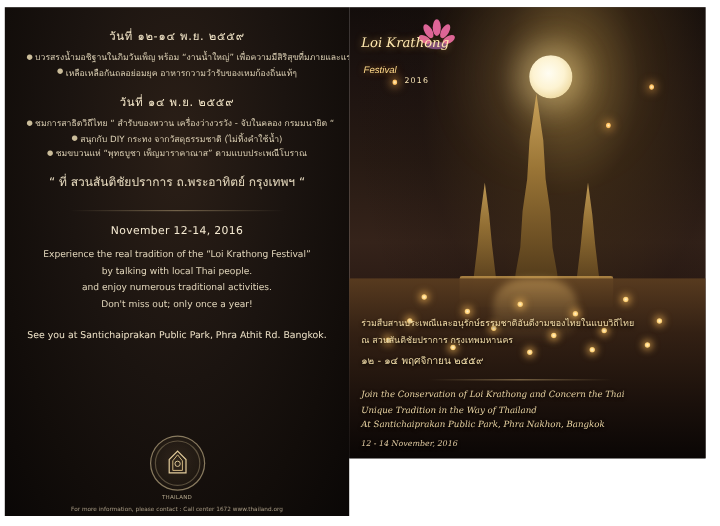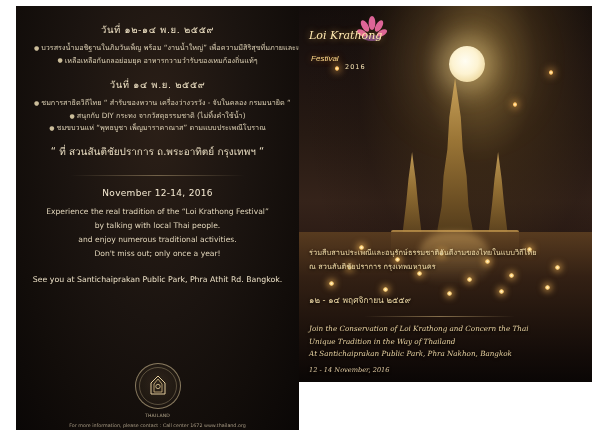--- a/index.html
+++ b/index.html
@@ -13,21 +13,21 @@
     font-family: "DejaVu Sans", sans-serif;
     overflow: hidden;
   }
   .poster {
     position: relative;
     width: 600px;
     height: 438px;
     display: flex;
     background: #ffffff;
     box-sizing: border-box;
-    padding: 6px 8px 8px 16px;
+    padding: 6px 8px 8px 4px;
     border-radius: 23px;
   }
   
   .left-panel {
     position: relative;
     width: 287px;
     height: 424px;
     background:
       radial-gradient(ellipse at 50% 28%, #2b1f17 0%, #1b1410 45%, #120d0a 75%, #0a0706 100%);
     overflow: hidden;
@@ -271,21 +271,21 @@
   }
   .rt-thai {
     color: #f1dca8;
     font-size: 7.4px;
     line-height: 1.9;
     text-shadow: 0 1px 3px rgba(0,0,0,.9);
     margin: 0;
   }
   .rt-thai.big {
     font-size: 8.4px;
-    margin-top: 19px;
+    margin-top: 2px;
   }
   .rt-sep {
     margin: 7px auto 6px auto;
     width: 58%;
     height: 1px;
     background: linear-gradient(90deg, rgba(255,220,150,0), rgba(255,220,150,.45), rgba(255,220,150,0));
   }
   .rt-eng {
     color: #e9d3a2;
     font-family: "DejaVu Serif", serif;

